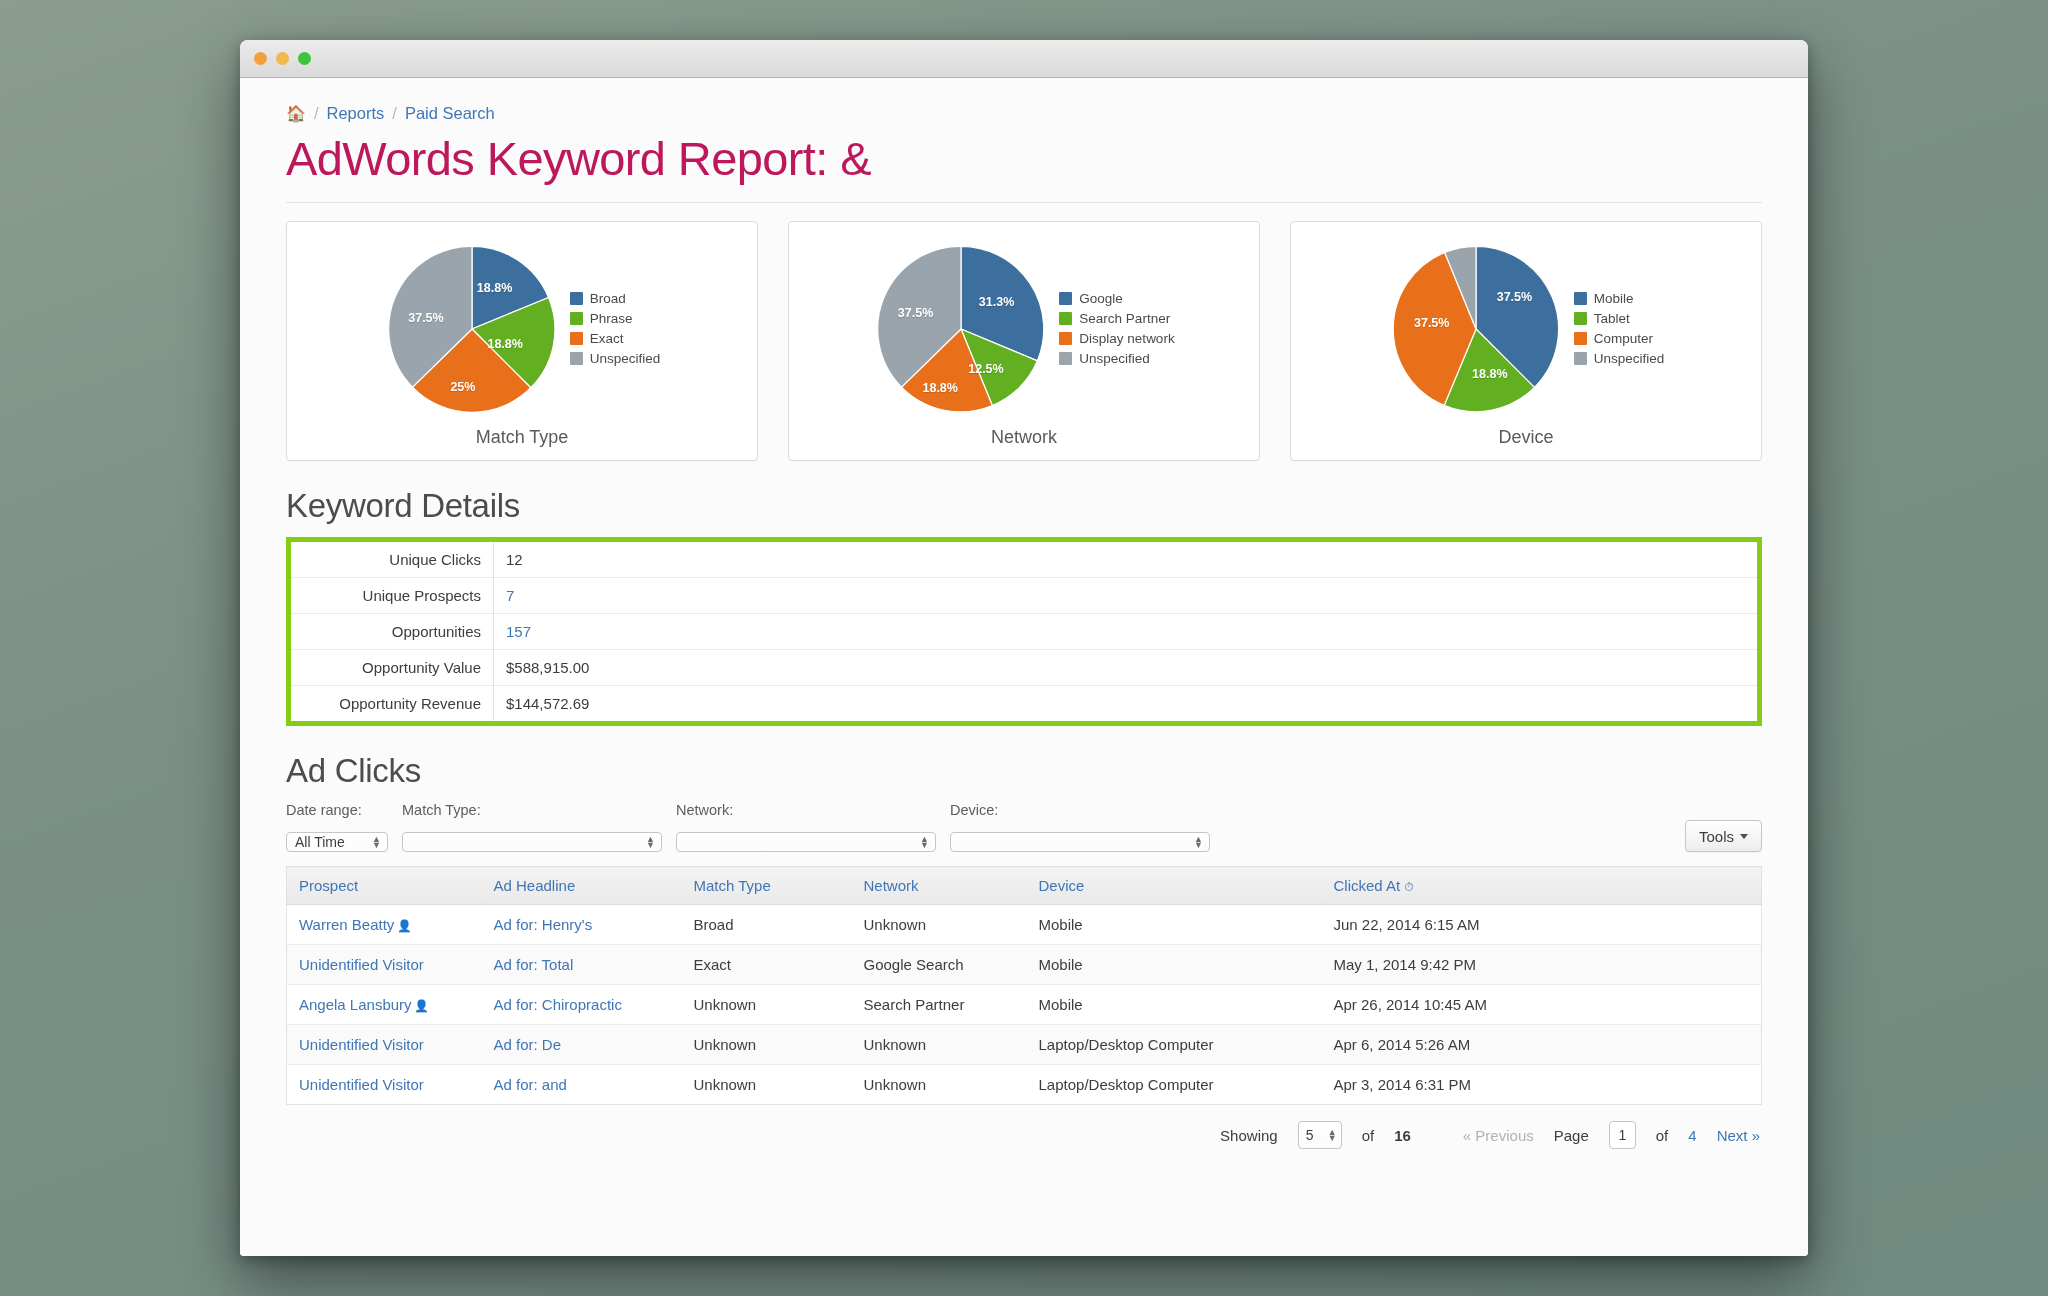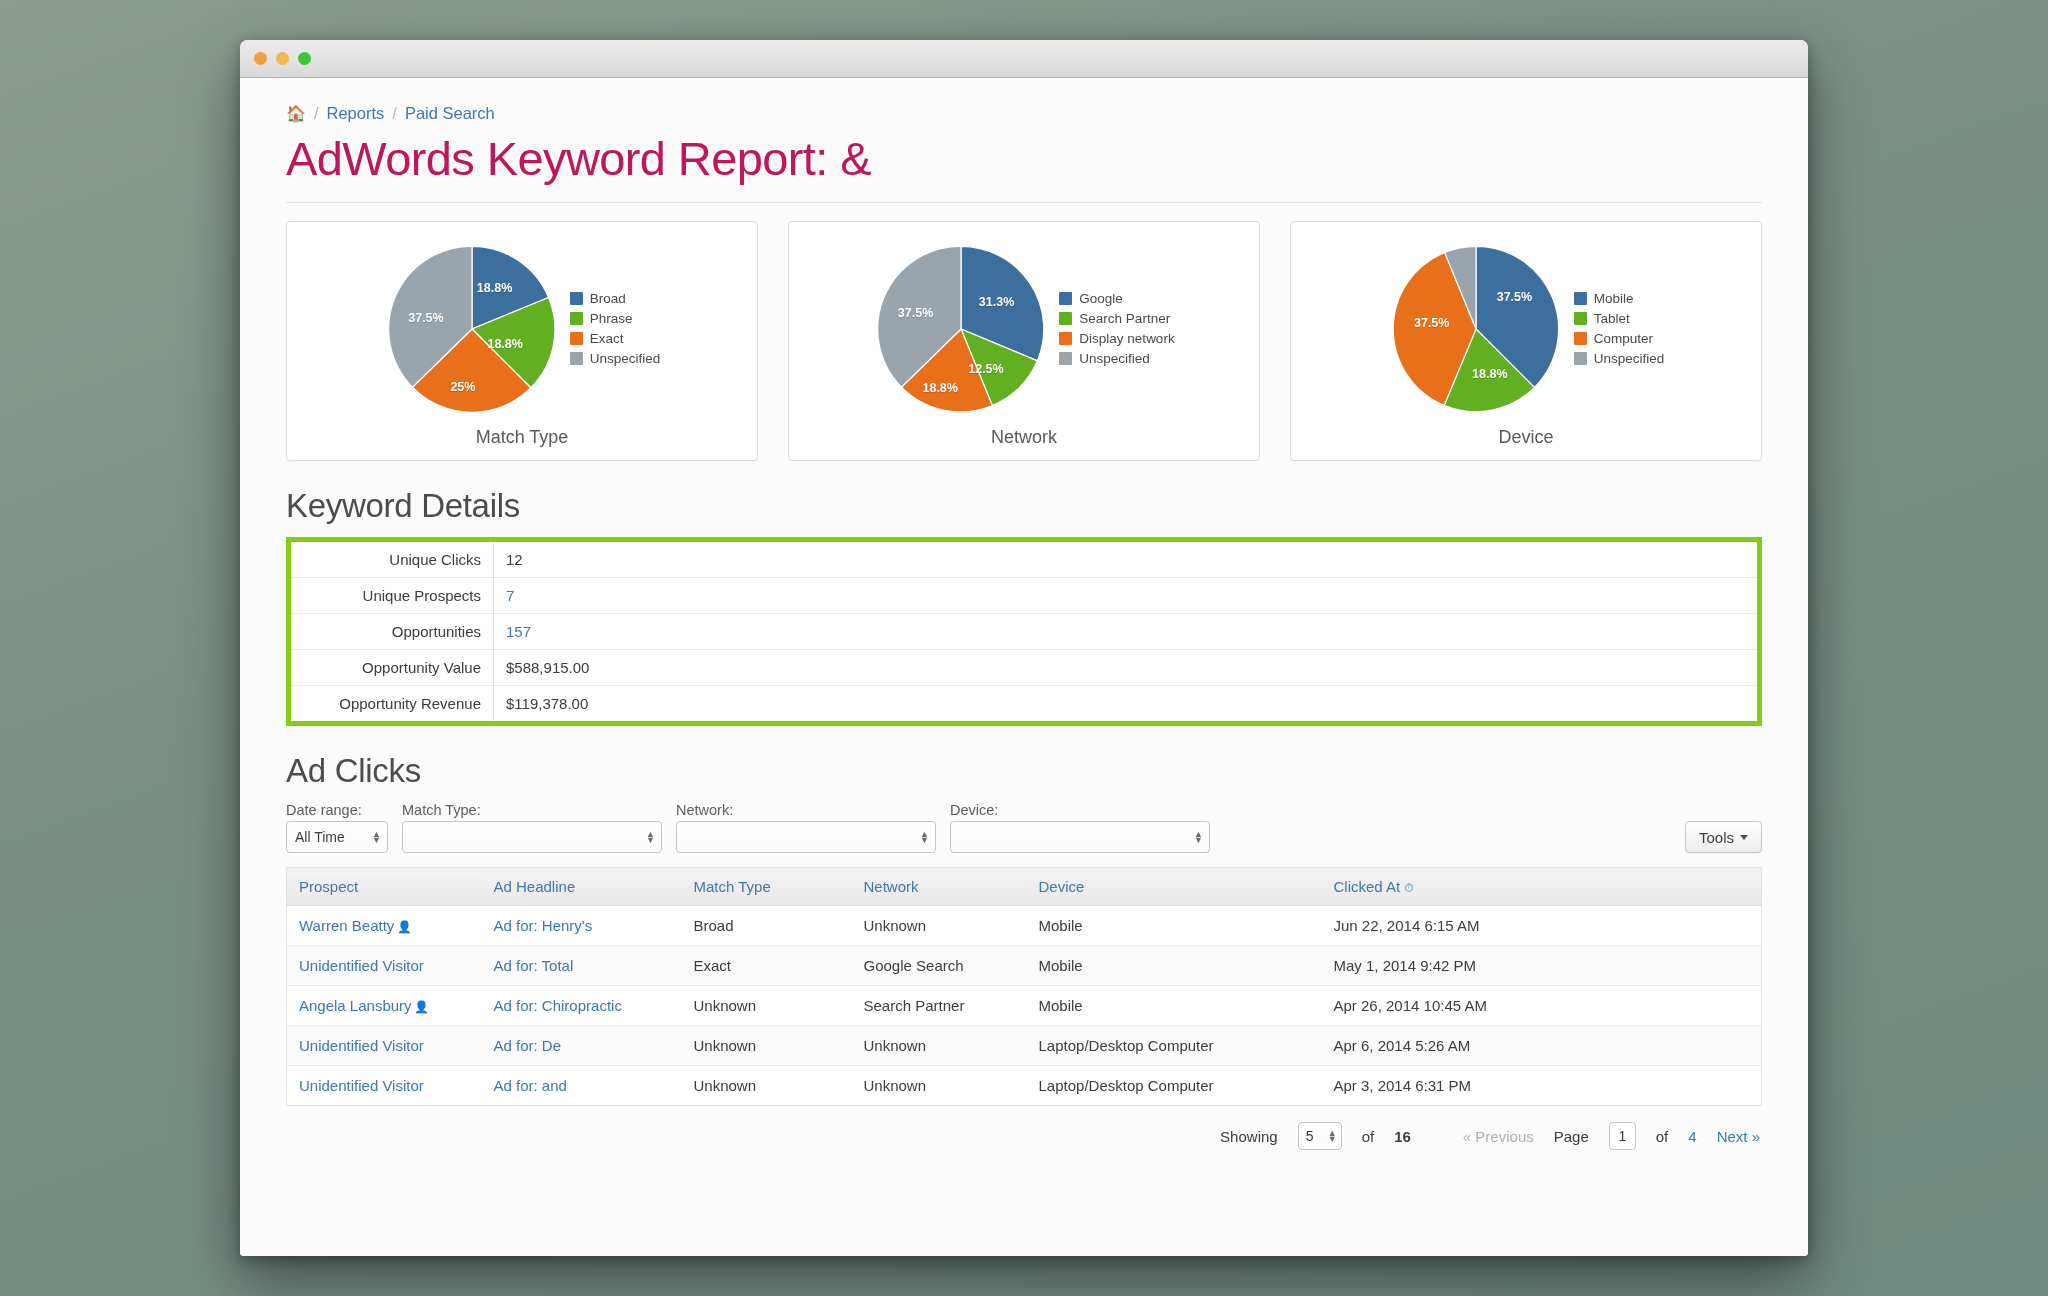--- a/index.html
+++ b/index.html
@@ -120,24 +120,24 @@
   table.details td.k {
     width: 205px; text-align: right; color: #3d3d3d;
     border-right: 1px solid #e0e0e0; background: #fff;
   }
   table.details td.v a { color: #3f76b5; text-decoration: none; }
 
   
   .filters {
     display: flex; align-items: flex-end; gap: 14px; margin: 6px 0 14px 0;
   }
-  .field { display: flex; flex-direction: column; gap: 3px; }
+  .field { display: flex; flex-direction: column; gap: 14px; }
   .field-label { font-size: 14.5px; color: #5d5d5d; }
   .select {
-    height: 32px;
+    height: 20px;
     border: 1px solid #c6c6c6;
     border-radius: 4px;
     background: linear-gradient(#ffffff, #fbfbfb);
     display: flex; align-items: center; justify-content: space-between;
     padding: 0 6px 0 8px;
     font-size: 14px; color: #3d3d3d;
     box-shadow: inset 0 1px 0 #fff;
   }
   .select.w-sm { width: 102px; }
   .select.w-lg { width: 260px; }
@@ -356,21 +356,21 @@
             <tr>
               <td class="k">Opportunities</td>
               <td class="v"><a href="#">157</a></td>
             </tr>
             <tr>
               <td class="k">Opportunity Value</td>
               <td class="v">$588,915.00</td>
             </tr>
             <tr>
               <td class="k">Opportunity Revenue</td>
-              <td class="v">$119,378.00</td>
+              <td class="v">$144,572.69</td>
             </tr>
           </tbody>
         </table>
 
         <h2 class="section">Ad Clicks</h2>
 
         <div class="filters">
           <div class="field">
             <span class="field-label">Date range:</span>
             <div class="select w-sm">

